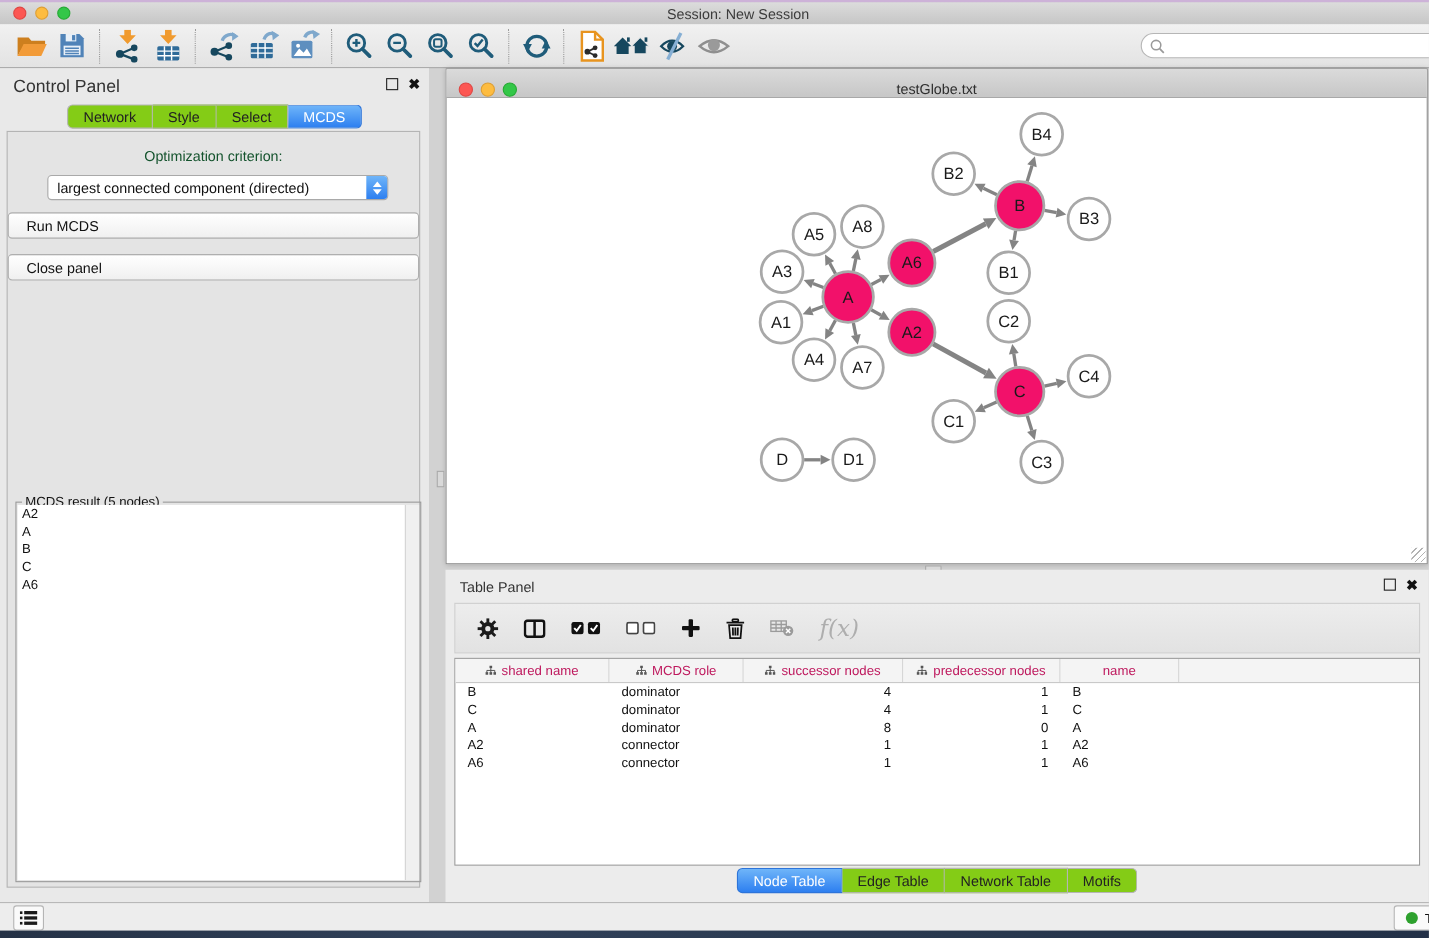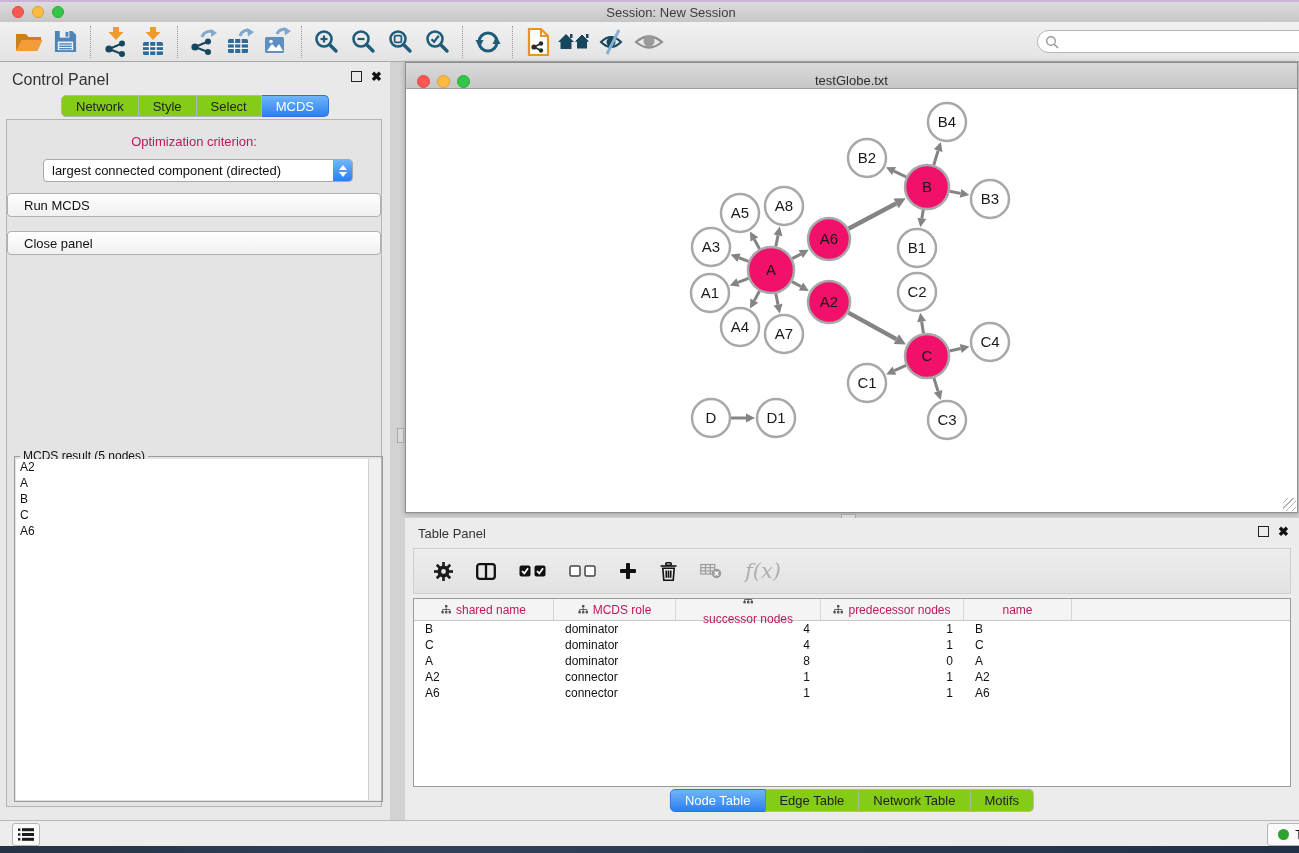--- a/index.html
+++ b/index.html
@@ -26,21 +26,21 @@
   .panel-header .ptitle{position:absolute;left:12px;top:9px;font-size:16px;color:#333;}
   .ph-icons{position:absolute;right:8px;top:8px;display:flex;gap:9px;align-items:center;}
   .float-icon{width:9px;height:9px;border:1.5px solid #222;display:inline-block;}
   .close-icon{font-size:13px;font-weight:bold;color:#111;line-height:13px;}
   .cp-tabs{position:absolute;left:50%;transform:translateX(-50%);top:33px;display:flex;height:22px;}
   .seg{background:#84cc16;border:1px solid #b5b5b5;border-left:none;font-size:13px;color:#222;display:flex;align-items:center;padding:0 14px;cursor:default;}
   .seg:first-child{border-left:1px solid #b5b5b5;border-radius:5px 0 0 5px;}
   .seg:last-child{border-radius:0 5px 5px 0;}
   .seg.sel{background:linear-gradient(#6fb5f9,#2d7ff0);color:#fff;border-color:#2d74d9;}
   .cp-body{position:absolute;left:6px;top:57px;width:376px;height:688px;background:#e4e4e4;border:1px solid #b4b4b4;box-sizing:border-box;}
-  .opt-label{position:absolute;left:0;right:0;top:14px;text-align:center;font-size:13px;color:#be185d;}
+  .opt-label{position:absolute;left:0;right:0;top:14px;text-align:center;font-size:13px;color:#14532d;}
   .criterion{position:absolute;left:36px;top:39px;width:310px;height:23px;background:#fff;border:1px solid #a9a9a9;border-radius:4px;box-sizing:border-box;display:flex;align-items:center;}
   .criterion .cval{flex:1;font-size:13px;color:#111;padding-left:8px;white-space:nowrap;overflow:hidden;}
   .stepper{width:19px;height:21px;background:linear-gradient(#6fb5f9,#2d7ff0);border-radius:0 3px 3px 0;display:flex;flex-direction:column;align-items:center;justify-content:center;gap:2px;}
   .tri-up{width:0;height:0;border-left:4px solid transparent;border-right:4px solid transparent;border-bottom:5px solid #fff;}
   .tri-down{width:0;height:0;border-left:4px solid transparent;border-right:4px solid transparent;border-top:5px solid #fff;}
   .cp-buttons{position:absolute;left:0;right:0;top:73px;display:flex;justify-content:center;gap:14px;flex-direction:column;}
   .btn{height:22px;background:linear-gradient(#ffffff,#f0f0f0);border:1px solid #afafaf;border-radius:4px;font-size:13px;color:#111;display:flex;align-items:center;padding:0 16px;}
   .result-group{position:absolute;left:7px;top:336px;width:367px;height:344px;border:1px solid #9b9b9b;}
   .result-legend{position:absolute;left:5px;top:-8px;background:#e4e4e4;padding:0 3px;font-size:12px;color:#111;}
   .result-list{position:absolute;left:1px;top:2px;right:13px;bottom:1px;background:#fff;border-right:1px solid #cfcfcf;overflow:hidden;}
@@ -556,21 +556,21 @@
                   <g fill="#555">
                     <rect x="4" y="0" width="2.4" height="2.4"></rect>
                     <rect x="0.4" y="6" width="2.4" height="2.4"></rect>
                     <rect x="4" y="6" width="2.4" height="2.4"></rect>
                     <rect x="7.6" y="6" width="2.4" height="2.4"></rect>
                   </g>
                   <path d="M5.2 2.4 V4.5 M1.6 6 V4.5 H8.8 V6 M5.2 4.5 V6" stroke="#555" stroke-width="0.9" fill="none"></path>
                 </svg></span>
               <span>MCDS role</span>
             </div>
-            <div class="th" style="width: 145px; flex-direction: column;">
+            <div class="th" style="width: 145px;">
               <span><svg width="10" height="9" viewBox="0 0 10 9">
                   <g fill="#555">
                     <rect x="4" y="0" width="2.4" height="2.4"></rect>
                     <rect x="0.4" y="6" width="2.4" height="2.4"></rect>
                     <rect x="4" y="6" width="2.4" height="2.4"></rect>
                     <rect x="7.6" y="6" width="2.4" height="2.4"></rect>
                   </g>
                   <path d="M5.2 2.4 V4.5 M1.6 6 V4.5 H8.8 V6 M5.2 4.5 V6" stroke="#555" stroke-width="0.9" fill="none"></path>
                 </svg></span>
               <span>successor nodes</span>

